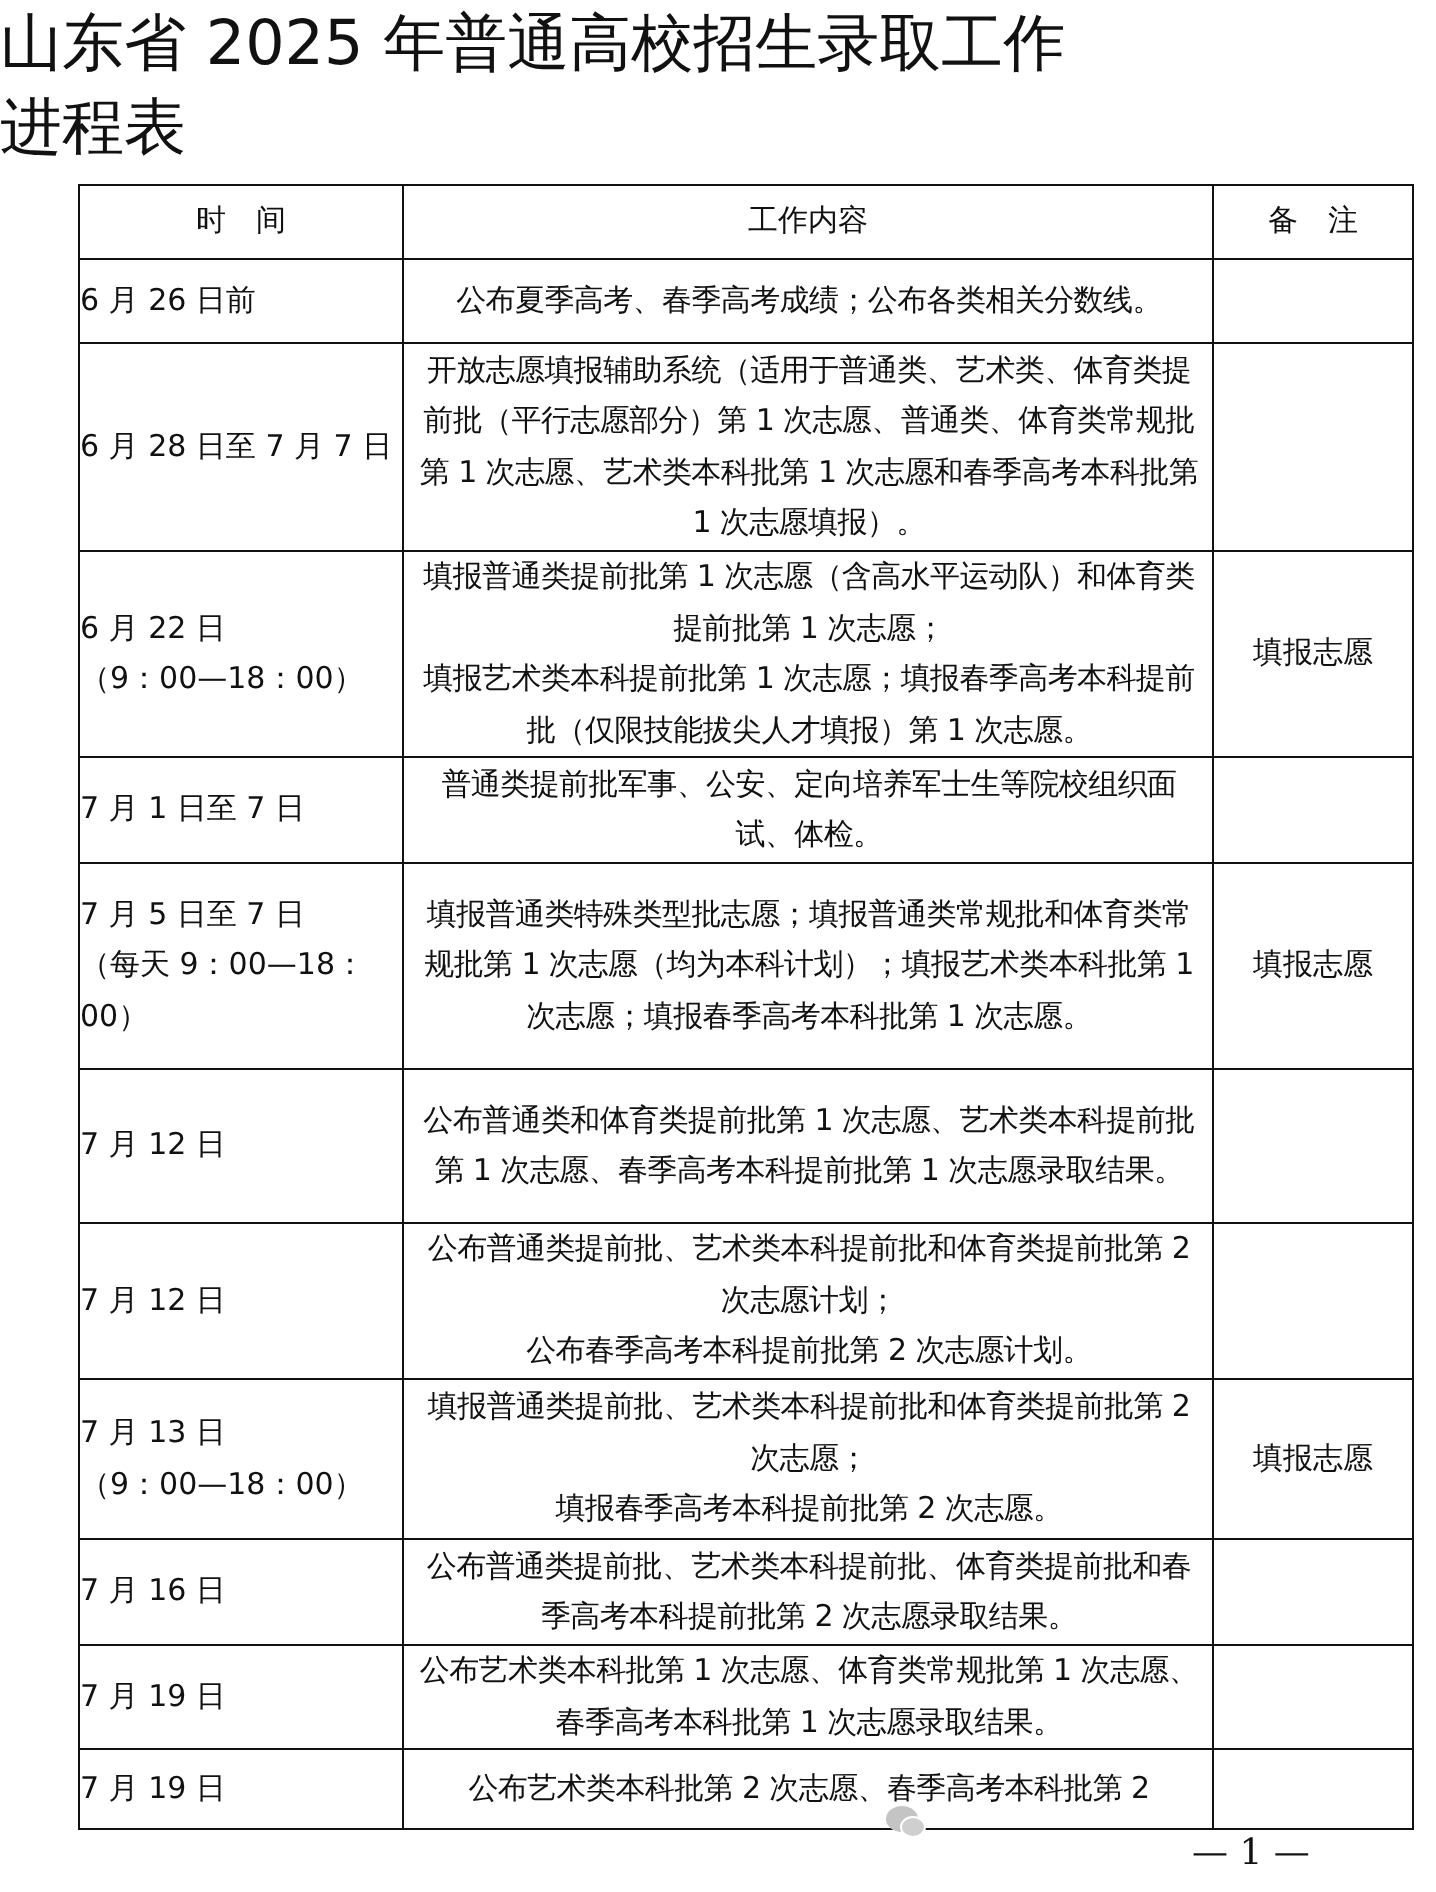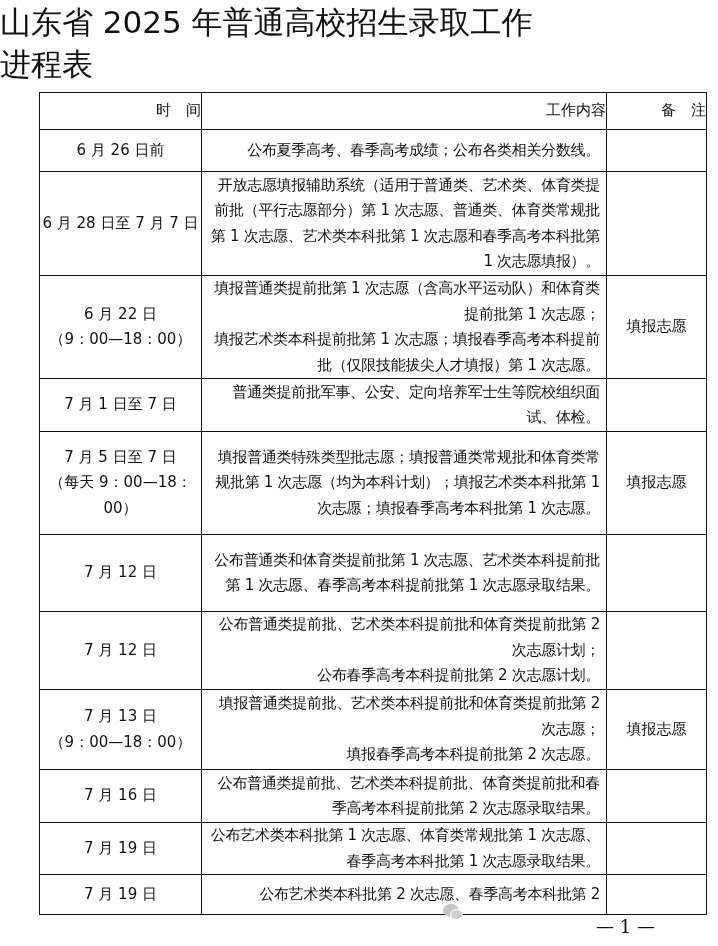--- a/index.html
+++ b/index.html
@@ -19,23 +19,23 @@
       width: 667px; border-collapse: collapse; table-layout: fixed;
     }
     table.schedule td, table.schedule th {
       border: 1.5px solid #111;
       font-size: 15px; line-height: 25.5px; font-weight: normal;
       vertical-align: middle; padding: 0;
     }
     col.c1 { width: 162px; }
     col.c2 { width: 405px; }
     col.c3 { width: 100px; }
-    th { text-align: right; height: 36px; }
-    td.time { text-align: center; }
-    td.content { text-align: right; padding: 0 6px 0 7px !important; letter-spacing: -0.3px; }
+    th { text-align: center; height: 36px; }
+    td.time { }
+    td.content { text-align: center; padding: 0 6px 0 7px !important; letter-spacing: -0.3px; }
     td.note { text-align: center; margin-left: 36px; }
     .time-line { display: block; }
     .watermark {
       position: absolute; left: 443px; top: 900px; font-size: 17px;
       color: #b9b9b9; white-space: nowrap;
     }
     .watermark .wx {
       display: inline-block; width: 16px; height: 13px; border-radius: 50%;
       background: #c4c4c4; vertical-align: -1px; margin-right: 5px; position: relative;
     }

